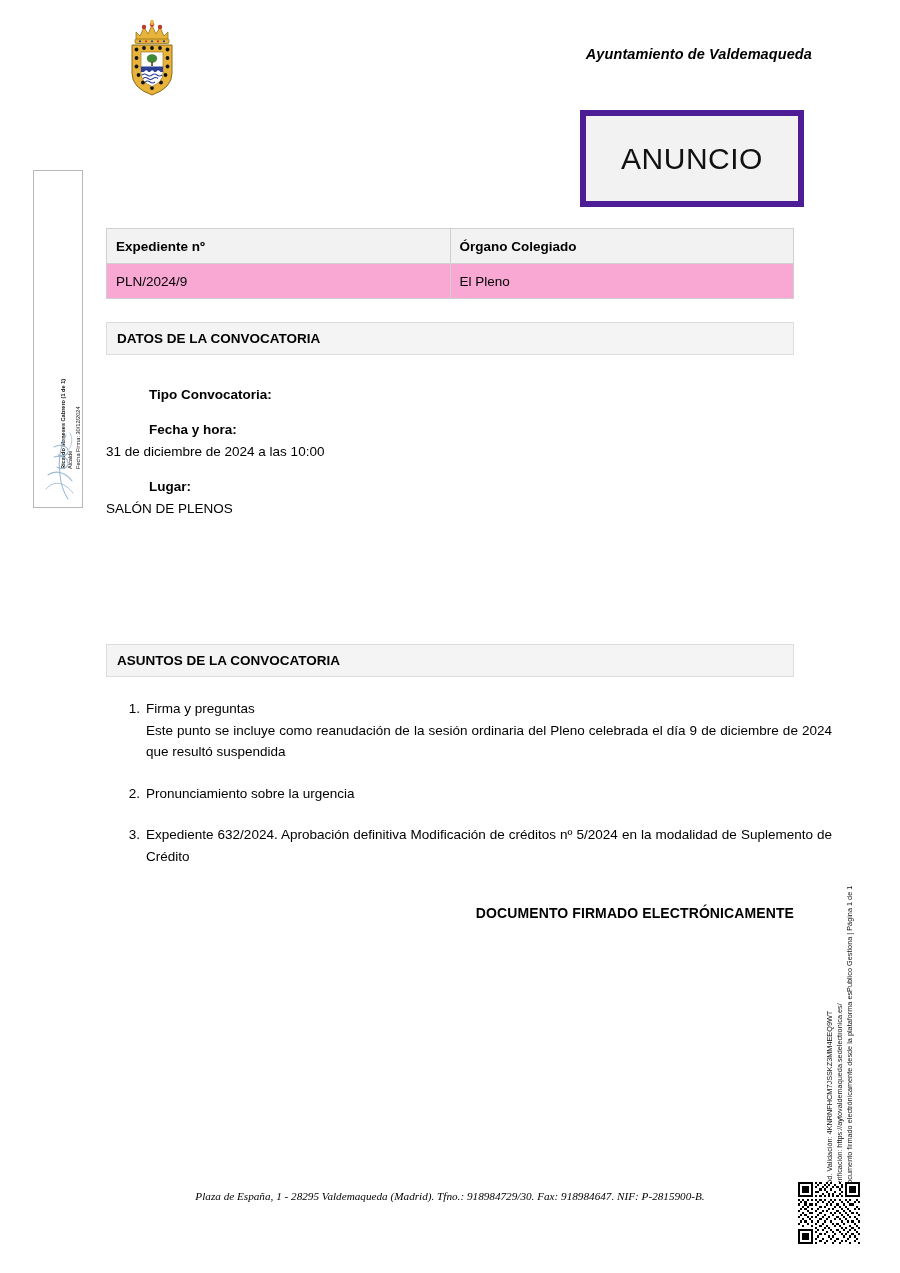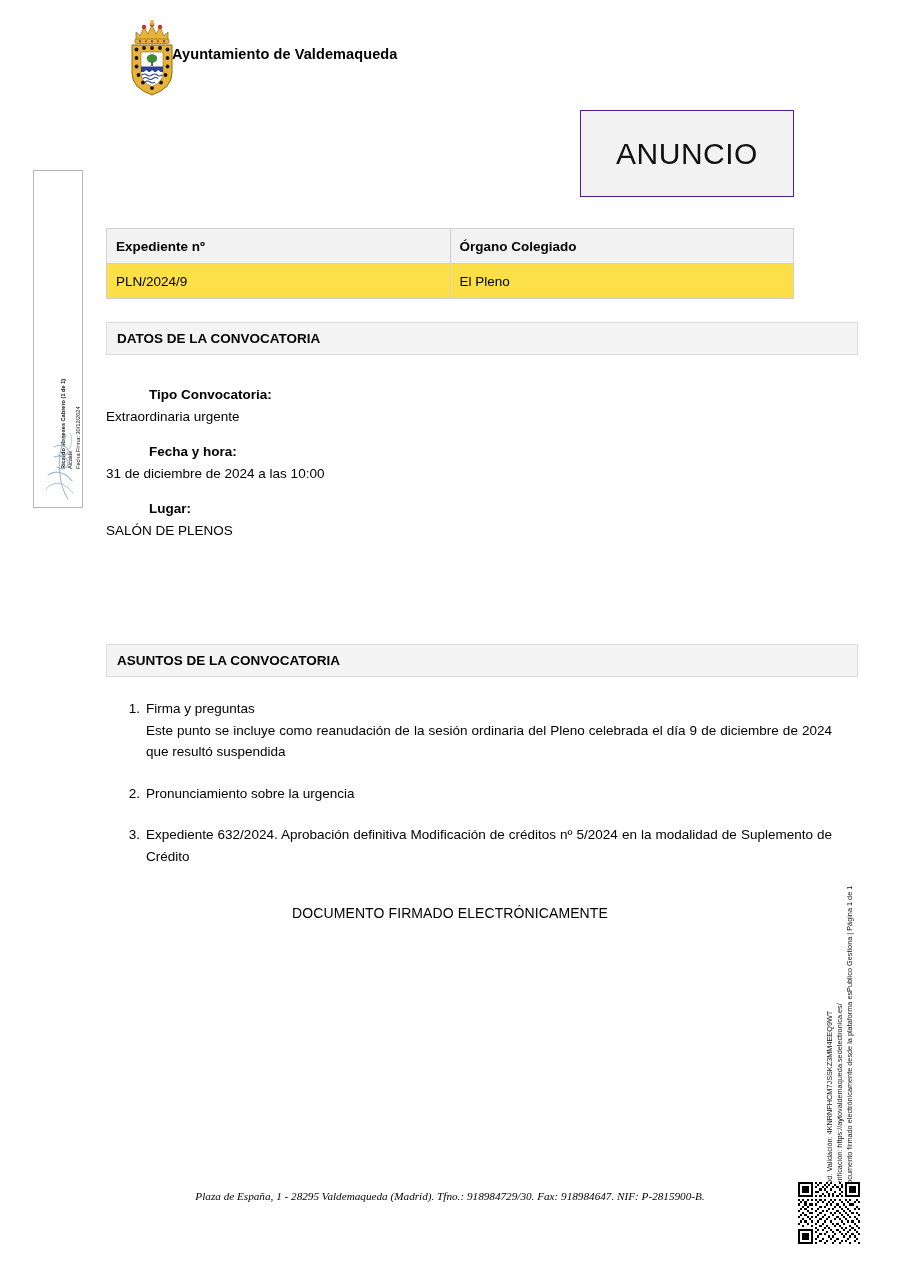--- a/index.html
+++ b/index.html
@@ -31,38 +31,39 @@
   }
   .crest {
     position: absolute;
     left: 122px;
     top: 18px;
     width: 60px;
     height: 80px;
   }
   .header-title {
     position: absolute;
-    left: 172px;
+    left: 192px;
     top: 46px;
     width: 620px;
-    text-align: left;
+    text-align: right;
     font-size: 14.5px;
     font-weight: bold;
     letter-spacing: 0.1px;
+    font-style: italic;
   }
 
   
   .anuncio-box {
     position: absolute;
     left: 580px;
     top: 110px;
     width: 212px;
     height: 85px;
     background: #f2f2f2;
-    border: 1px solid #4c1d95;
+    border: 6px solid #4c1d95;
     display: flex;
     align-items: center;
     justify-content: center;
   }
   .anuncio-box .anuncio-text {
     font-size: 30px;
     font-weight: normal;
     letter-spacing: 0.5px;
     color: #111;
   }
@@ -123,28 +124,28 @@
     text-align: left;
     font-size: 13.5px;
     vertical-align: middle;
     height: 20px;
   }
   table.expediente thead th {
     background: #f2f2f2;
     font-weight: bold;
   }
   table.expediente tbody td {
-    background: #fde047;
+    background: #f9a8d4;
     font-weight: normal;
   }
 
   .band {
     position: absolute;
     left: 0;
-    width: 752px;
+    width: 688px;
     background: #f4f4f4;
     border: 1px solid #dcdcdc;
     box-sizing: border-box;
     padding: 8px 10px;
     font-size: 13.5px;
     font-weight: bold;
   }
   .band-datos { top: 322px; }
   .band-asuntos { top: 644px; }
 
@@ -200,23 +201,23 @@
   .asunto-sub {
     display: block;
     text-align: justify;
   }
 
   .doc-firmado {
     position: absolute;
     left: 0;
     top: 905px;
     width: 688px;
-    text-align: center;
+    text-align: right;
     font-size: 14px;
-    font-weight: normal;
+    font-weight: bold;
     letter-spacing: 0.1px;
   }
 
   
   .right-sidebar {
     position: absolute;
     left: 824px;
     top: 760px;
     width: 46px;
     height: 430px;
@@ -349,21 +350,20 @@
           <td>El Pleno</td>
         </tr>
       </tbody>
     </table>
 
     <div class="band band-datos">DATOS DE LA CONVOCATORIA</div>
 
     <div class="fields">
       <div class="field">
         <div class="field-label">Tipo Convocatoria:</div>
-        <div class="field-value">Extraordinaria urgente</div>
       </div>
       <div class="field">
         <div class="field-label">Fecha y hora:</div>
         <div class="field-value">31 de diciembre de 2024 a las 10:00</div>
       </div>
       <div class="field">
         <div class="field-label">Lugar:</div>
         <div class="field-value">SALÓN DE PLENOS</div>
       </div>
     </div>

